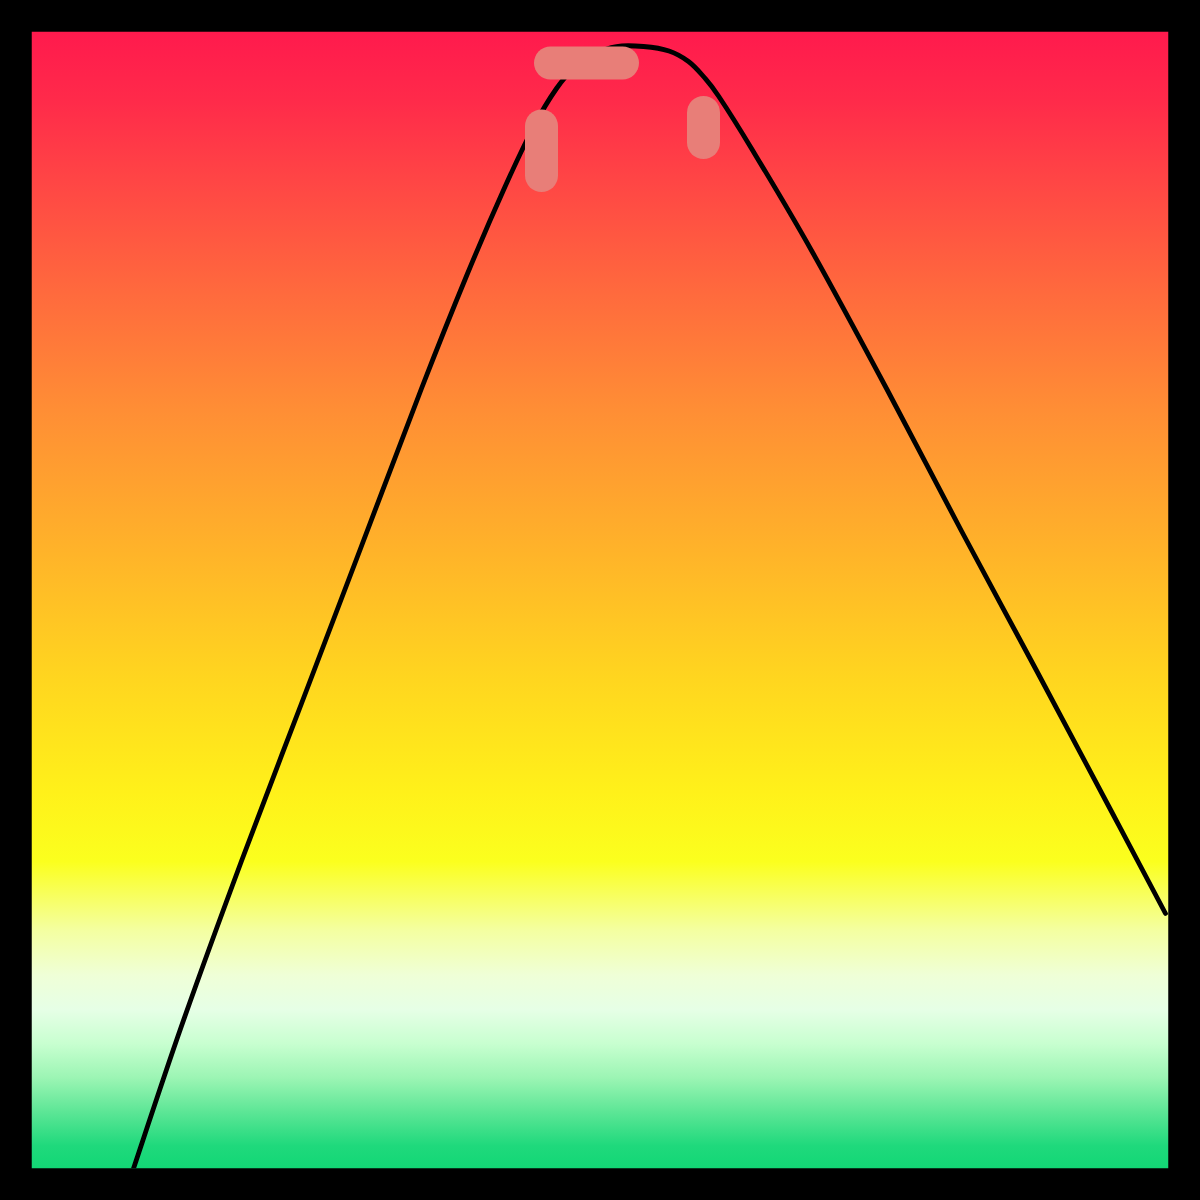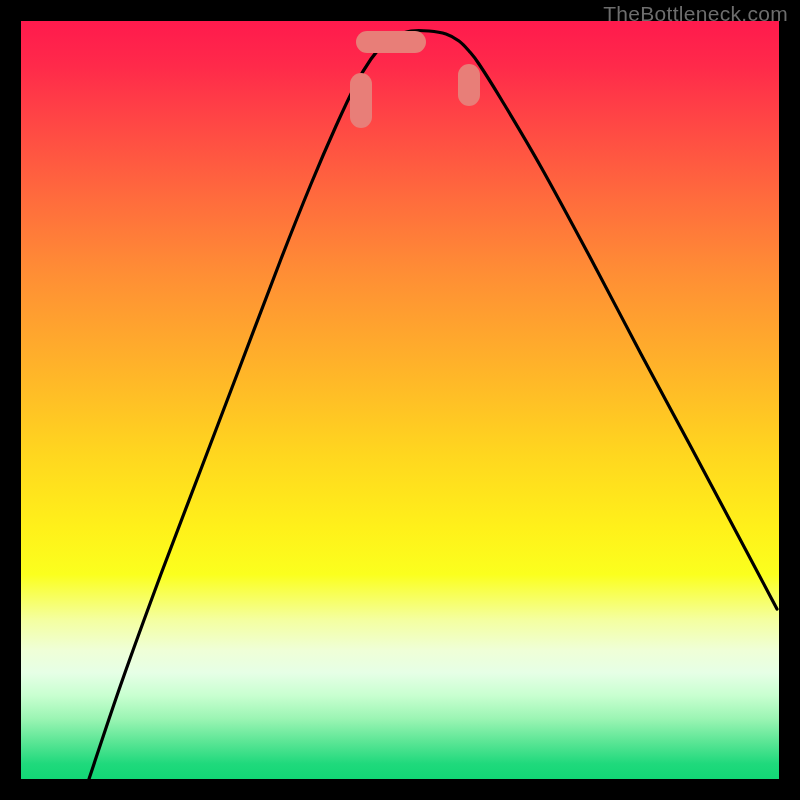--- a/index.html
+++ b/index.html
@@ -77,14 +77,13 @@
       <path id="curve-path" fill="none" stroke="#000" stroke-width="3.2" stroke-linecap="round" stroke-linejoin="round" d="M 68 758 C 73.33333333333333 742.1666666666666, 88 697.1666666666666, 100 663 C 112 628.8333333333334, 126.66666666666667 588.8333333333334, 140 553 C 153.33333333333334 517.1666666666666, 166.66666666666666 483, 180 448 C 193.33333333333334 413, 206.66666666666666 378, 220 343 C 233.33333333333334 308, 248.33333333333334 268, 260 238 C 271.6666666666667 208, 280.8333333333333 185.16666666666666, 290 163 C 299.1666666666667 140.83333333333334, 307.5 121.66666666666667, 315 105 C 322.5 88.33333333333333, 329.1666666666667 74.16666666666667, 335 63 C 340.8333333333333 51.833333333333336, 345.3333333333333 44.666666666666664, 350 38 C 354.6666666666667 31.333333333333332, 358.8333333333333 26.833333333333332, 363 23 C 367.1666666666667 19.166666666666668, 370.5 17.166666666666668, 375 15 C 379.5 12.833333333333334, 384.5 10.833333333333334, 390 10 C 395.5 9.166666666666666, 402.1666666666667 9.5, 408 10 C 413.8333333333333 10.5, 420 11.333333333333334, 425 13 C 430 14.666666666666666, 434.1666666666667 17.166666666666668, 438 20 C 441.8333333333333 22.833333333333332, 444.6666666666667 26.166666666666668, 448 30 C 451.3333333333333 33.833333333333336, 452.6666666666667 35, 458 43 C 463.3333333333333 51, 469.6666666666667 60.83333333333333, 480 78 C 490.3333333333333 95.16666666666667, 505 119.33333333333333, 520 146 C 535 172.66666666666666, 553.3333333333334 206.83333333333334, 570 238 C 586.6666666666666 269.1666666666667, 603.3333333333334 301.6666666666667, 620 333 C 636.6666666666666 364.3333333333333, 653.3333333333334 394.8333333333333, 670 426 C 686.6666666666666 457.1666666666667, 705.6666666666666 493, 720 520 C 734.3333333333334 547, 750 576.6666666666666, 756 588"></path>
 
       <g id="bumps">
           <rect x="329" y="52" width="22" height="55" rx="11" ry="11" fill="#e87e78"></rect>
           <rect x="335" y="10" width="70" height="22" rx="11" ry="11" fill="#e87e78"></rect>
           <rect x="437" y="43" width="22" height="42" rx="11" ry="11" fill="#e87e78"></rect>
         </g>
     </svg>
   </div>
 
-  <div class="watermark">TheBottleneck.com</div>
 </div>
 
 </body></html>

